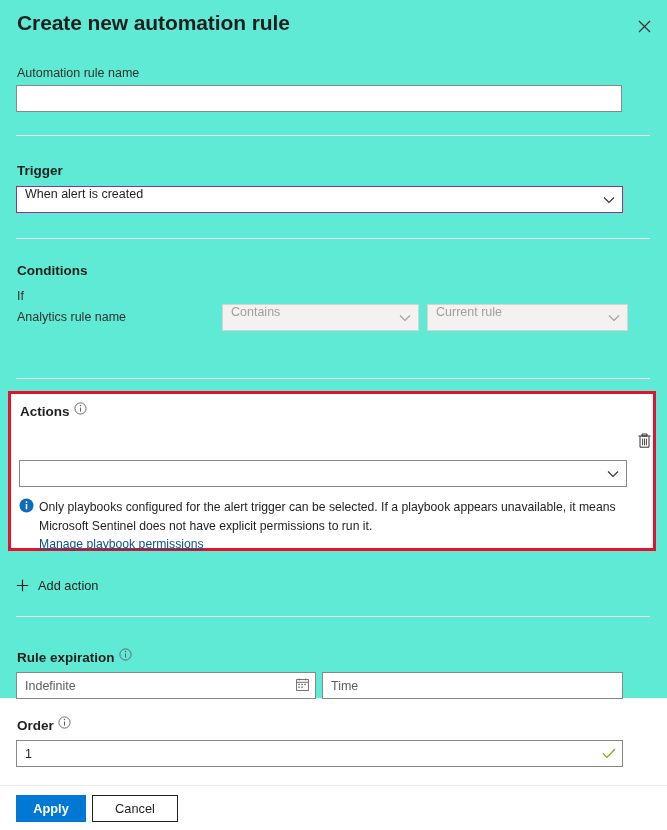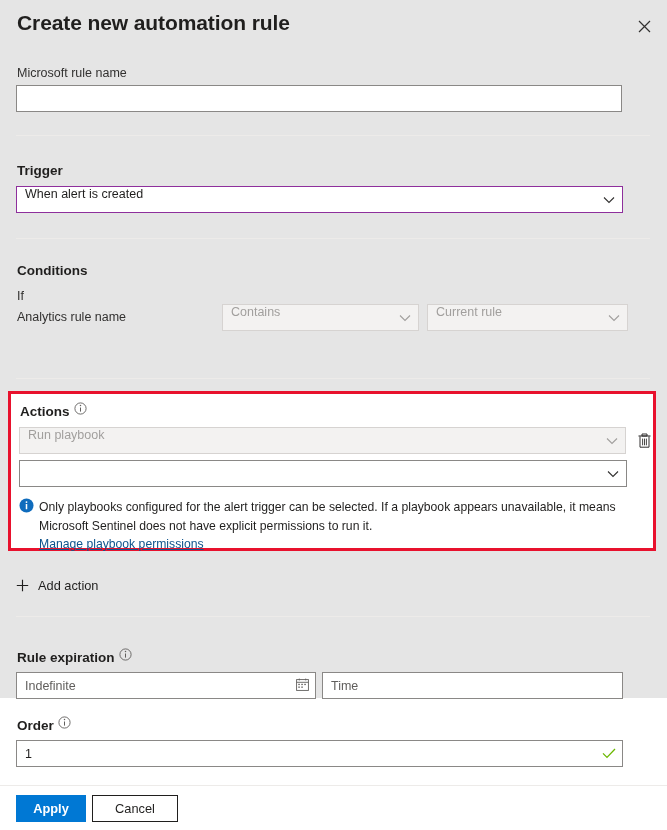--- a/index.html
+++ b/index.html
@@ -11,21 +11,21 @@
     background: #ffffff;
     font-family: "Liberation Sans", sans-serif;
     color: #1b1a19;
     overflow: hidden;
   }
 
   .panel {
     position: relative;
     width: 667px;
     height: 698px;
-    background: #e5e5e5;
+    background: #5eead4;
   }
 
   
   .header {
     position: absolute;
     top: 0; left: 0;
     width: 667px;
     height: 58px;
   }
   .panel-title {
@@ -308,21 +308,21 @@
 
   <div class="header">
     <div class="panel-title">Create new automation rule</div>
     <button class="close-btn" aria-label="Close">
       <svg width="13" height="13" viewBox="0 0 13 13" aria-hidden="true">
         <path d="M1 1 L12 12 M12 1 L1 12" stroke="#323130" stroke-width="1.2" fill="none"></path>
       </svg>
     </button>
   </div>
 
-  <div class="field-label" id="sec-name-label">Microsoft rule name</div>
+  <div class="field-label" id="sec-name-label">Automation rule name</div>
   <div id="sec-name-input">
     <input class="txt-input" type="text" value="" placeholder="" style="">
   </div>
 
   <div class="divider" id="div-1"></div>
 
   <div class="section-label" id="trigger-label">Trigger</div>
   <div class="dropdown accent" id="trigger-dd">
     <span>When alert is created</span>
     <span class="chev">
@@ -361,28 +361,20 @@
     <div class="section-label" id="actions-label">
       <span>Actions</span><span class="info-circle">
           <svg width="13" height="13" viewBox="0 0 13 13" aria-hidden="true">
             <circle cx="6.5" cy="6.5" r="5.6" fill="none" stroke="#605e5c" stroke-width="0.9"></circle>
             <circle cx="6.5" cy="3.6" r="0.75" fill="#605e5c"></circle>
             <path d="M6.5 5.5 V9.6" stroke="#605e5c" stroke-width="1" fill="none"></path>
           </svg>
         </span>
     </div>
 
-    <div class="dropdown disabled" id="action-type-dd">
-      <span>Run playbook</span>
-      <span class="chev">
-        <svg width="12" height="8" viewBox="0 0 12 8" aria-hidden="true">
-          <path d="M1 1.5 L6 6.5 L11 1.5" stroke="#a19f9d" stroke-width="1.1" fill="none"></path>
-        </svg>
-      </span>
-    </div>
 
     <div id="action-delete">
       <svg width="15" height="17" viewBox="0 0 15 17" aria-hidden="true">
         <path d="M5 2 H10 V4 H5 Z" fill="none" stroke="#323130" stroke-width="1"></path>
         <path d="M1.5 4 H13.5" stroke="#323130" stroke-width="1.1" fill="none"></path>
         <path d="M3 4.5 V15.2 H12 V4.5" fill="none" stroke="#323130" stroke-width="1"></path>
         <path d="M5.6 6.6 V13.3 M7.5 6.6 V13.3 M9.4 6.6 V13.3" stroke="#323130" stroke-width="0.9" fill="none"></path>
       </svg>
     </div>
 

